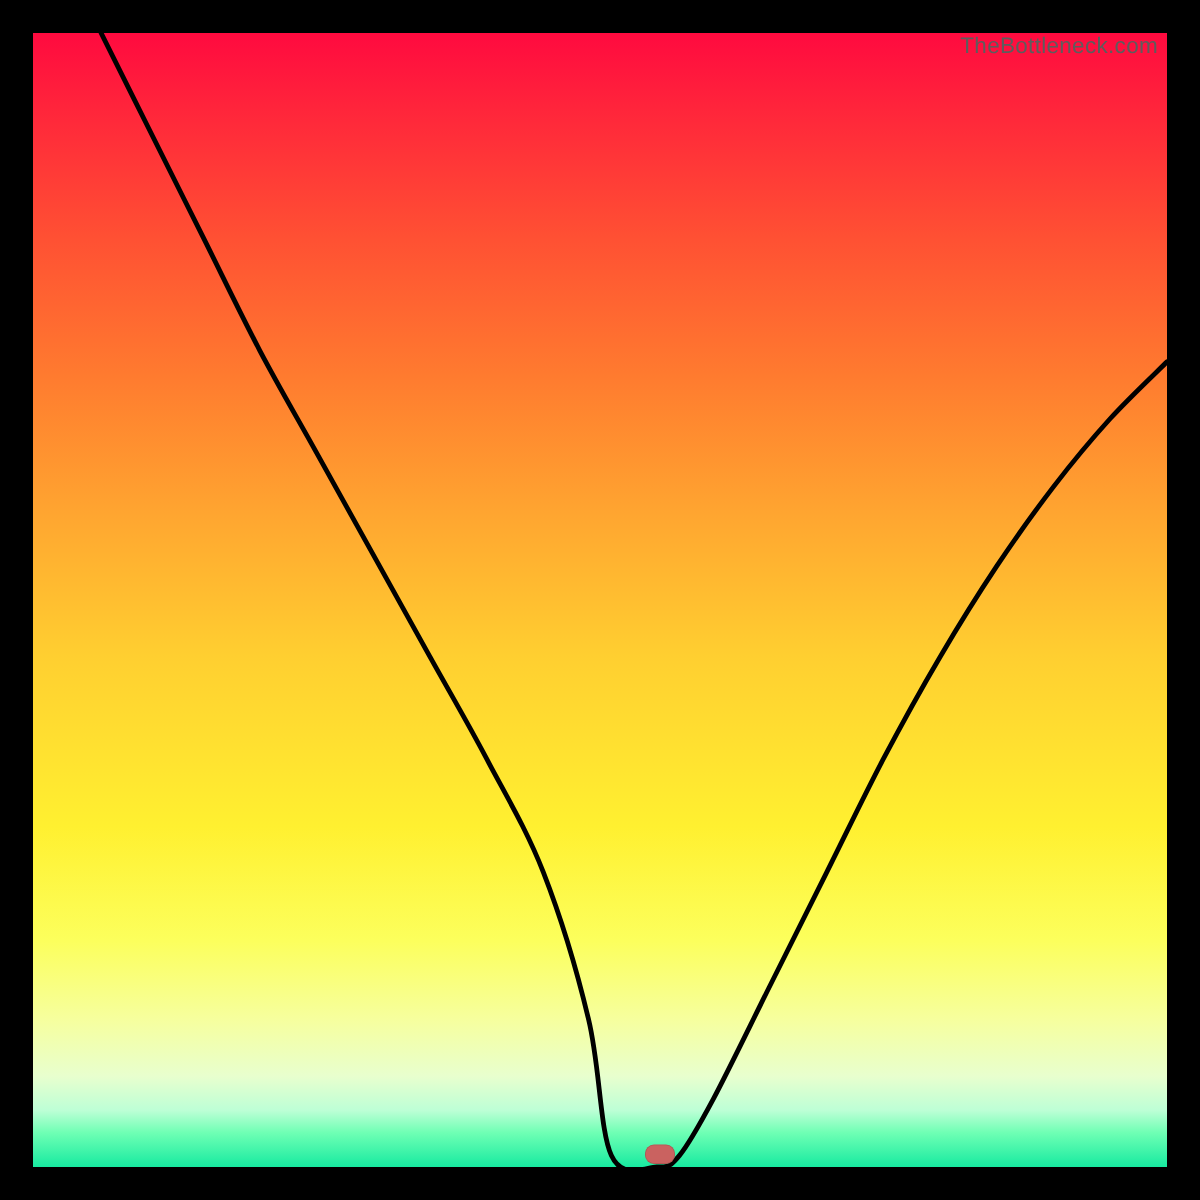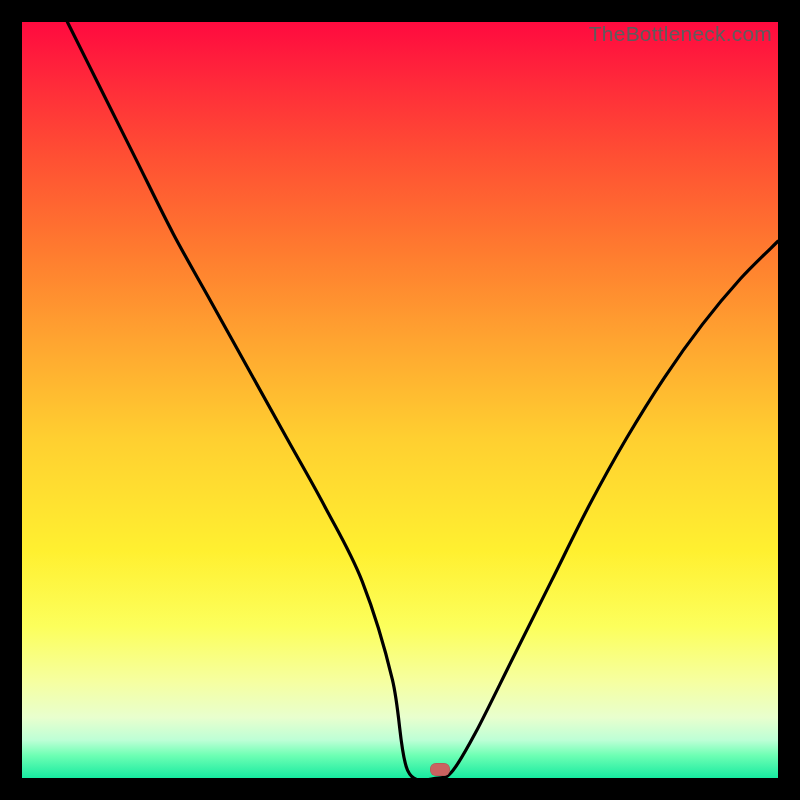--- a/index.html
+++ b/index.html
@@ -38,21 +38,21 @@
       #bdffd6 95%,
       #6effb4 97%,
       #17eaa0 100%
     );
   }
   .watermark {
     position: absolute;
     top: 0px;
     right: 6px;
     color: #5d5d5d;
-    font-size: 21px;
+    font-size: 15px;
     font-weight: 500;
     letter-spacing: 0.2px;
     user-select: none;
   }
   svg.curve {
     position: absolute;
     left: 0;
     top: 0;
     width: 756px;
     height: 756px;

